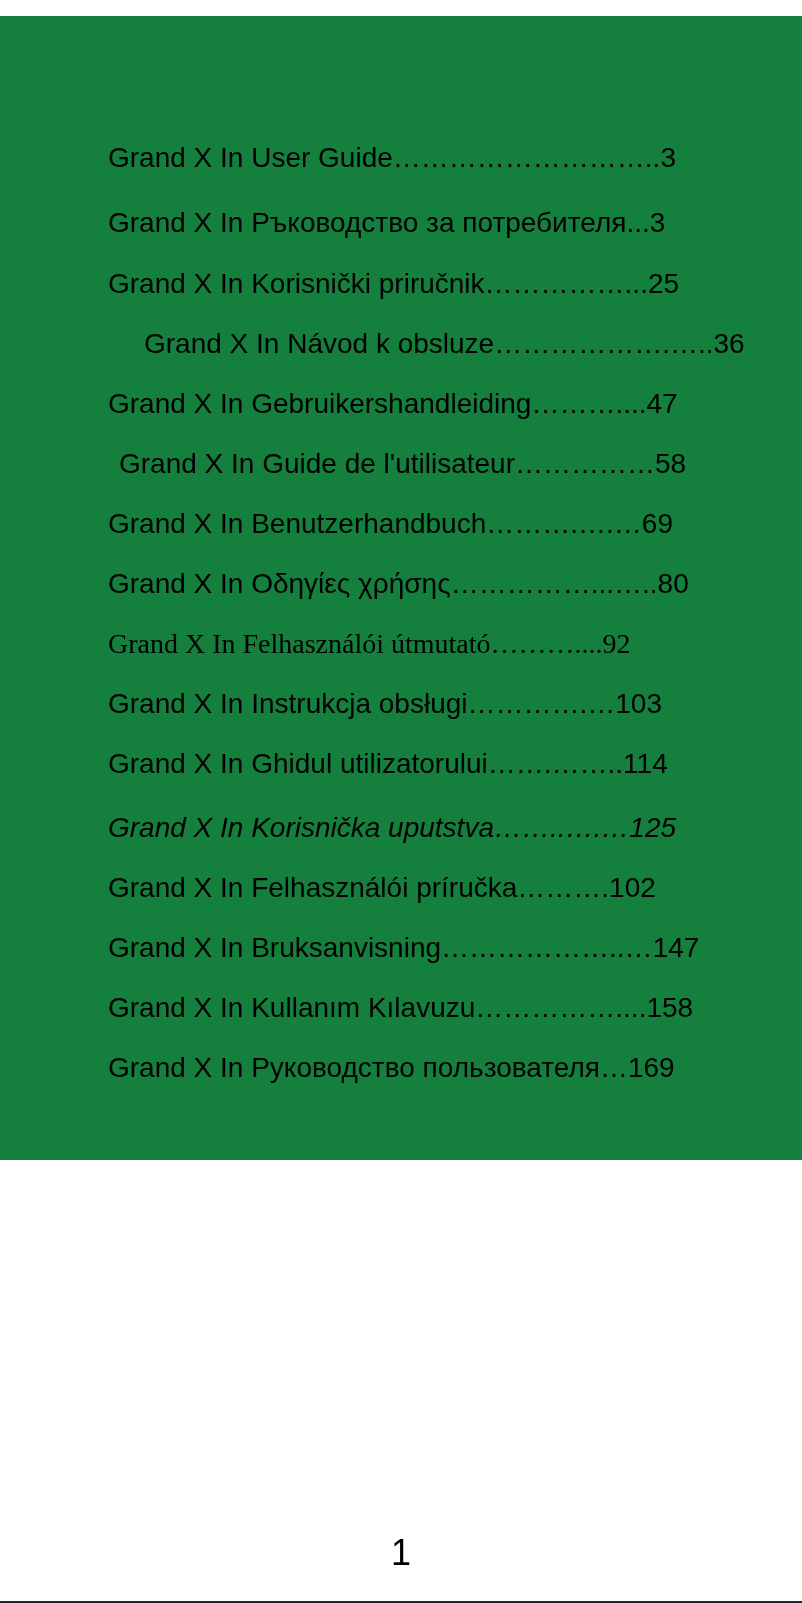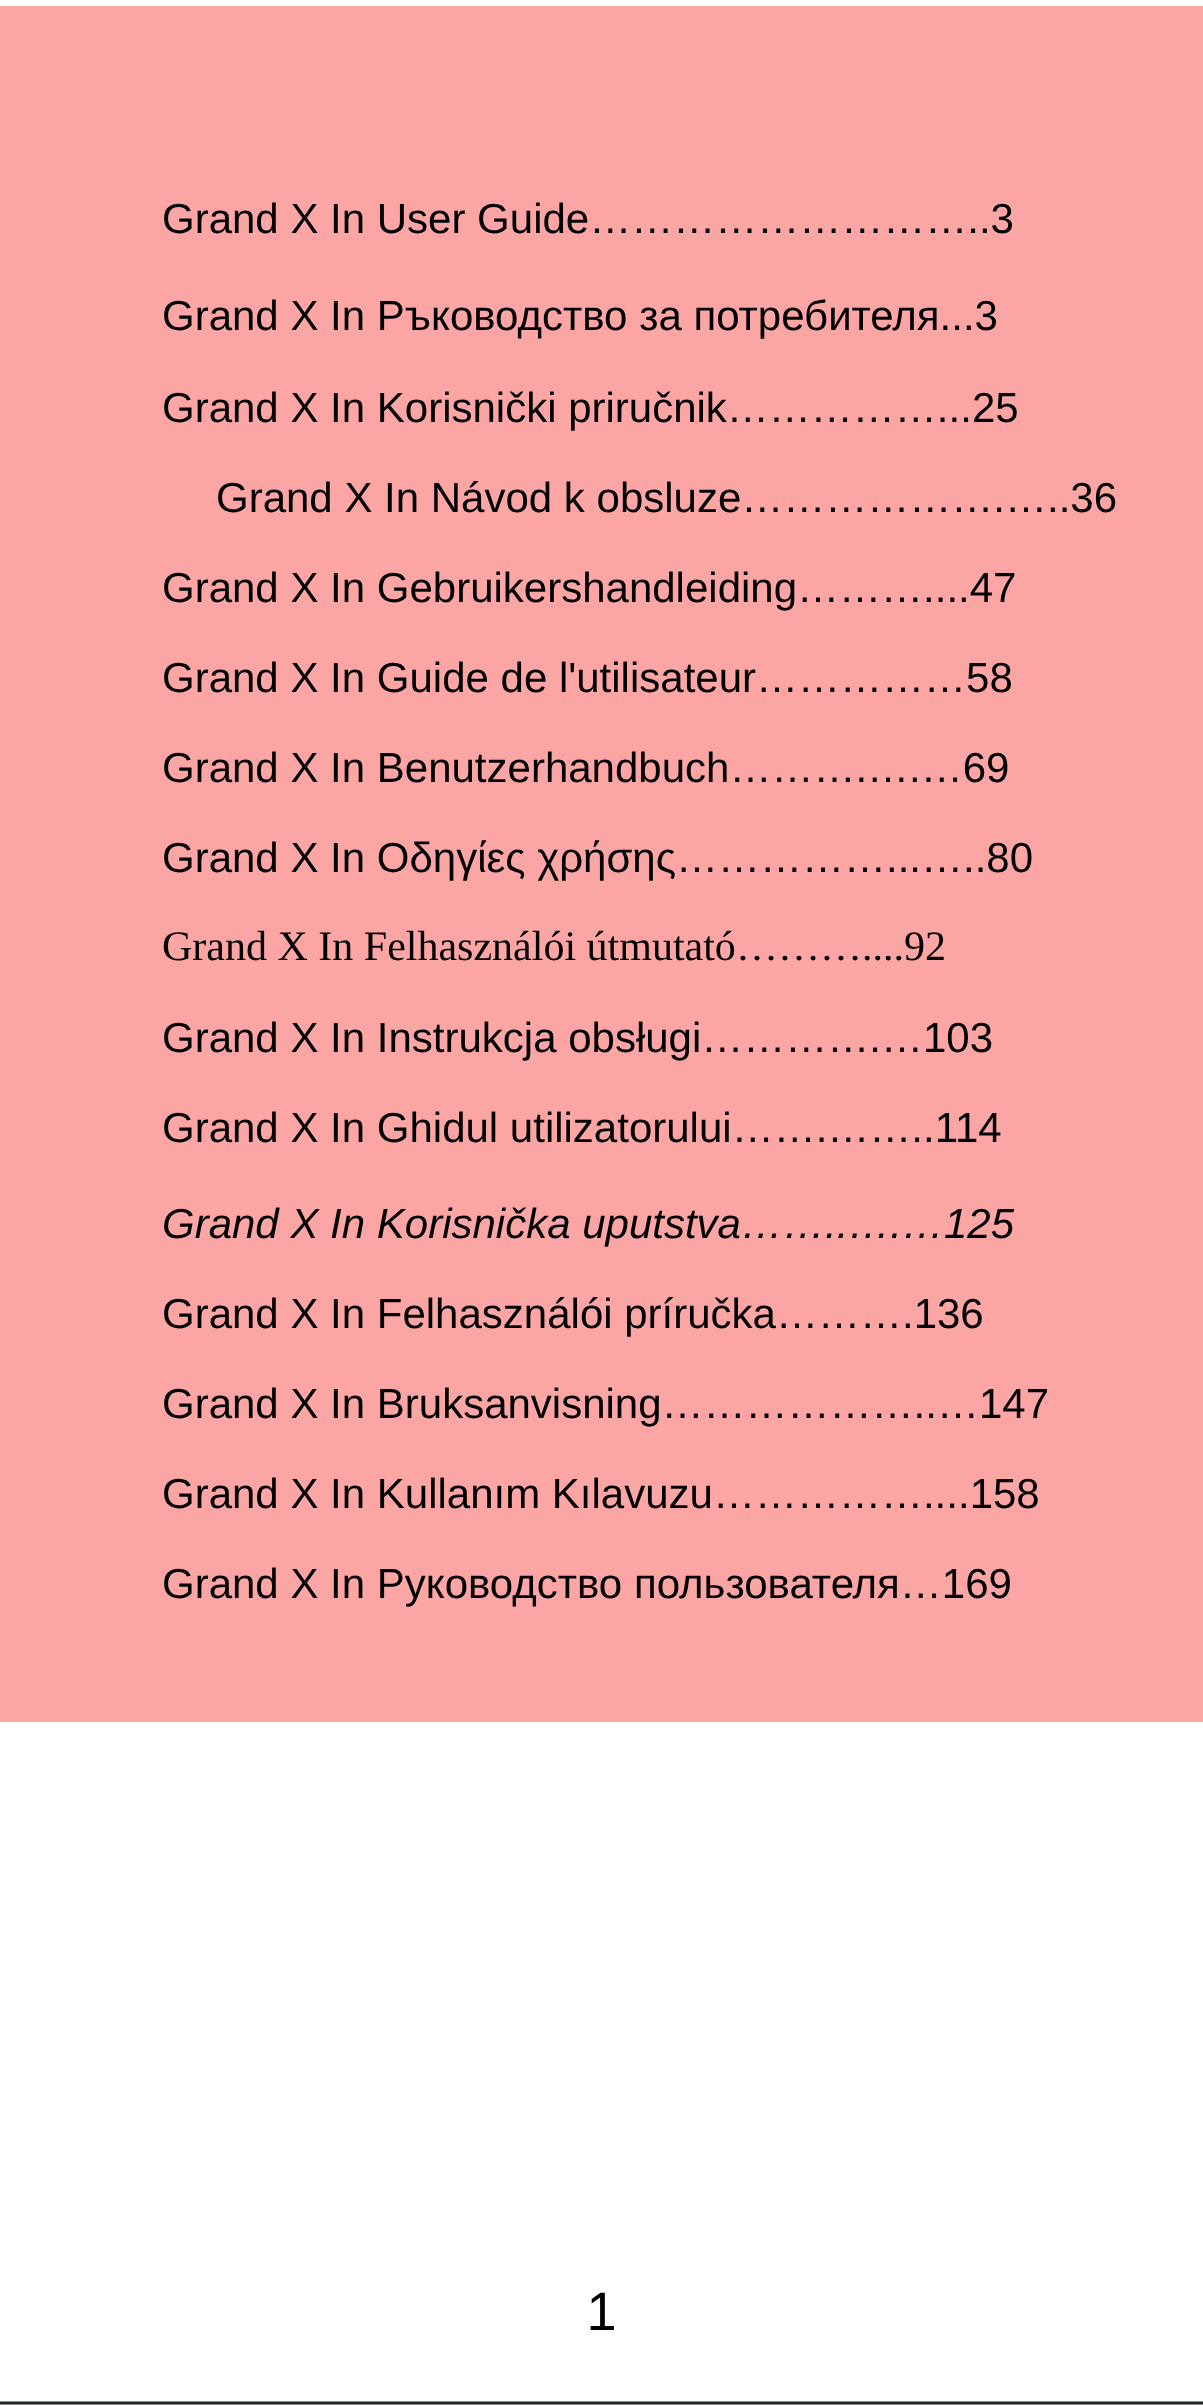--- a/index.html
+++ b/index.html
@@ -10,24 +10,24 @@
     body {
       width: 802px;
       height: 1603px;
       position: relative;
       overflow: hidden;
       font-family: "Liberation Sans", sans-serif;
       color: #000000;
     }
     .page {
       position: absolute;
-      left: 0; top: 4px;
+      left: 0; top: 16px;
       width: 802px;
       height: 1144px;
-      background: #fca5a5;
+      background: #15803d;
     }
     .toc {
       position: absolute;
       left: 108px;
       top: 0;
       width: 640px;
       margin: 0;
       padding: 0;
       list-style: none;
     }
@@ -71,21 +71,21 @@
     </li>
     <li class="toc-entry" style="top:251px;">
       <span>Grand X In Korisnički priručnik</span><span>……………...</span><span>25</span>
     </li>
     <li class="toc-entry" style="top:311px;margin-left:36px;">
       <span>Grand X In Návod k obsluze</span><span>……………….…..</span><span>36</span>
     </li>
     <li class="toc-entry" style="top:371px;">
       <span>Grand X In Gebruikershandleiding</span><span>………....</span><span>47</span>
     </li>
-    <li class="toc-entry" style="top:431px;">
+    <li class="toc-entry" style="top:431px;margin-left:11px;">
       <span>Grand X In Guide de l'utilisateur</span><span>……………</span><span>58</span>
     </li>
     <li class="toc-entry" style="top:491px;">
       <span>Grand X In Benutzerhandbuch</span><span>……….….…</span><span>69</span>
     </li>
     <li class="toc-entry" style="top:551px;">
       <span>Grand X In Οδηγίες χρήσης</span><span>……………...…..</span><span>80</span>
     </li>
     <li class="toc-entry" style="top:611px;font-family:Liberation Serif, serif;">
       <span>Grand X In Felhasználói útmutató</span><span>………....</span><span>92</span>
@@ -93,21 +93,21 @@
     <li class="toc-entry" style="top:671px;">
       <span>Grand X In Instrukcja obsługi</span><span>………….…</span><span>103</span>
     </li>
     <li class="toc-entry" style="top:731px;">
       <span>Grand X In Ghidul utilizatorului</span><span>…….……..</span><span>114</span>
     </li>
     <li class="toc-entry" style="top:795px;font-style:italic;">
       <span>Grand X In Korisnička uputstva</span><span>……..….…</span><span>125</span>
     </li>
     <li class="toc-entry" style="top:855px;">
-      <span>Grand X In Felhasználói príručka</span><span>……….</span><span>136</span>
+      <span>Grand X In Felhasználói príručka</span><span>……….</span><span>102</span>
     </li>
     <li class="toc-entry" style="top:915px;">
       <span>Grand X In Bruksanvisning</span><span>………………..…</span><span>147</span>
     </li>
     <li class="toc-entry" style="top:975px;">
       <span>Grand X In Kullanım Kılavuzu</span><span>……………....</span><span>158</span>
     </li>
     <li class="toc-entry" style="top:1035px;">
       <span>Grand X In Руководство пользователя</span><span>…</span><span>169</span>
     </li>

